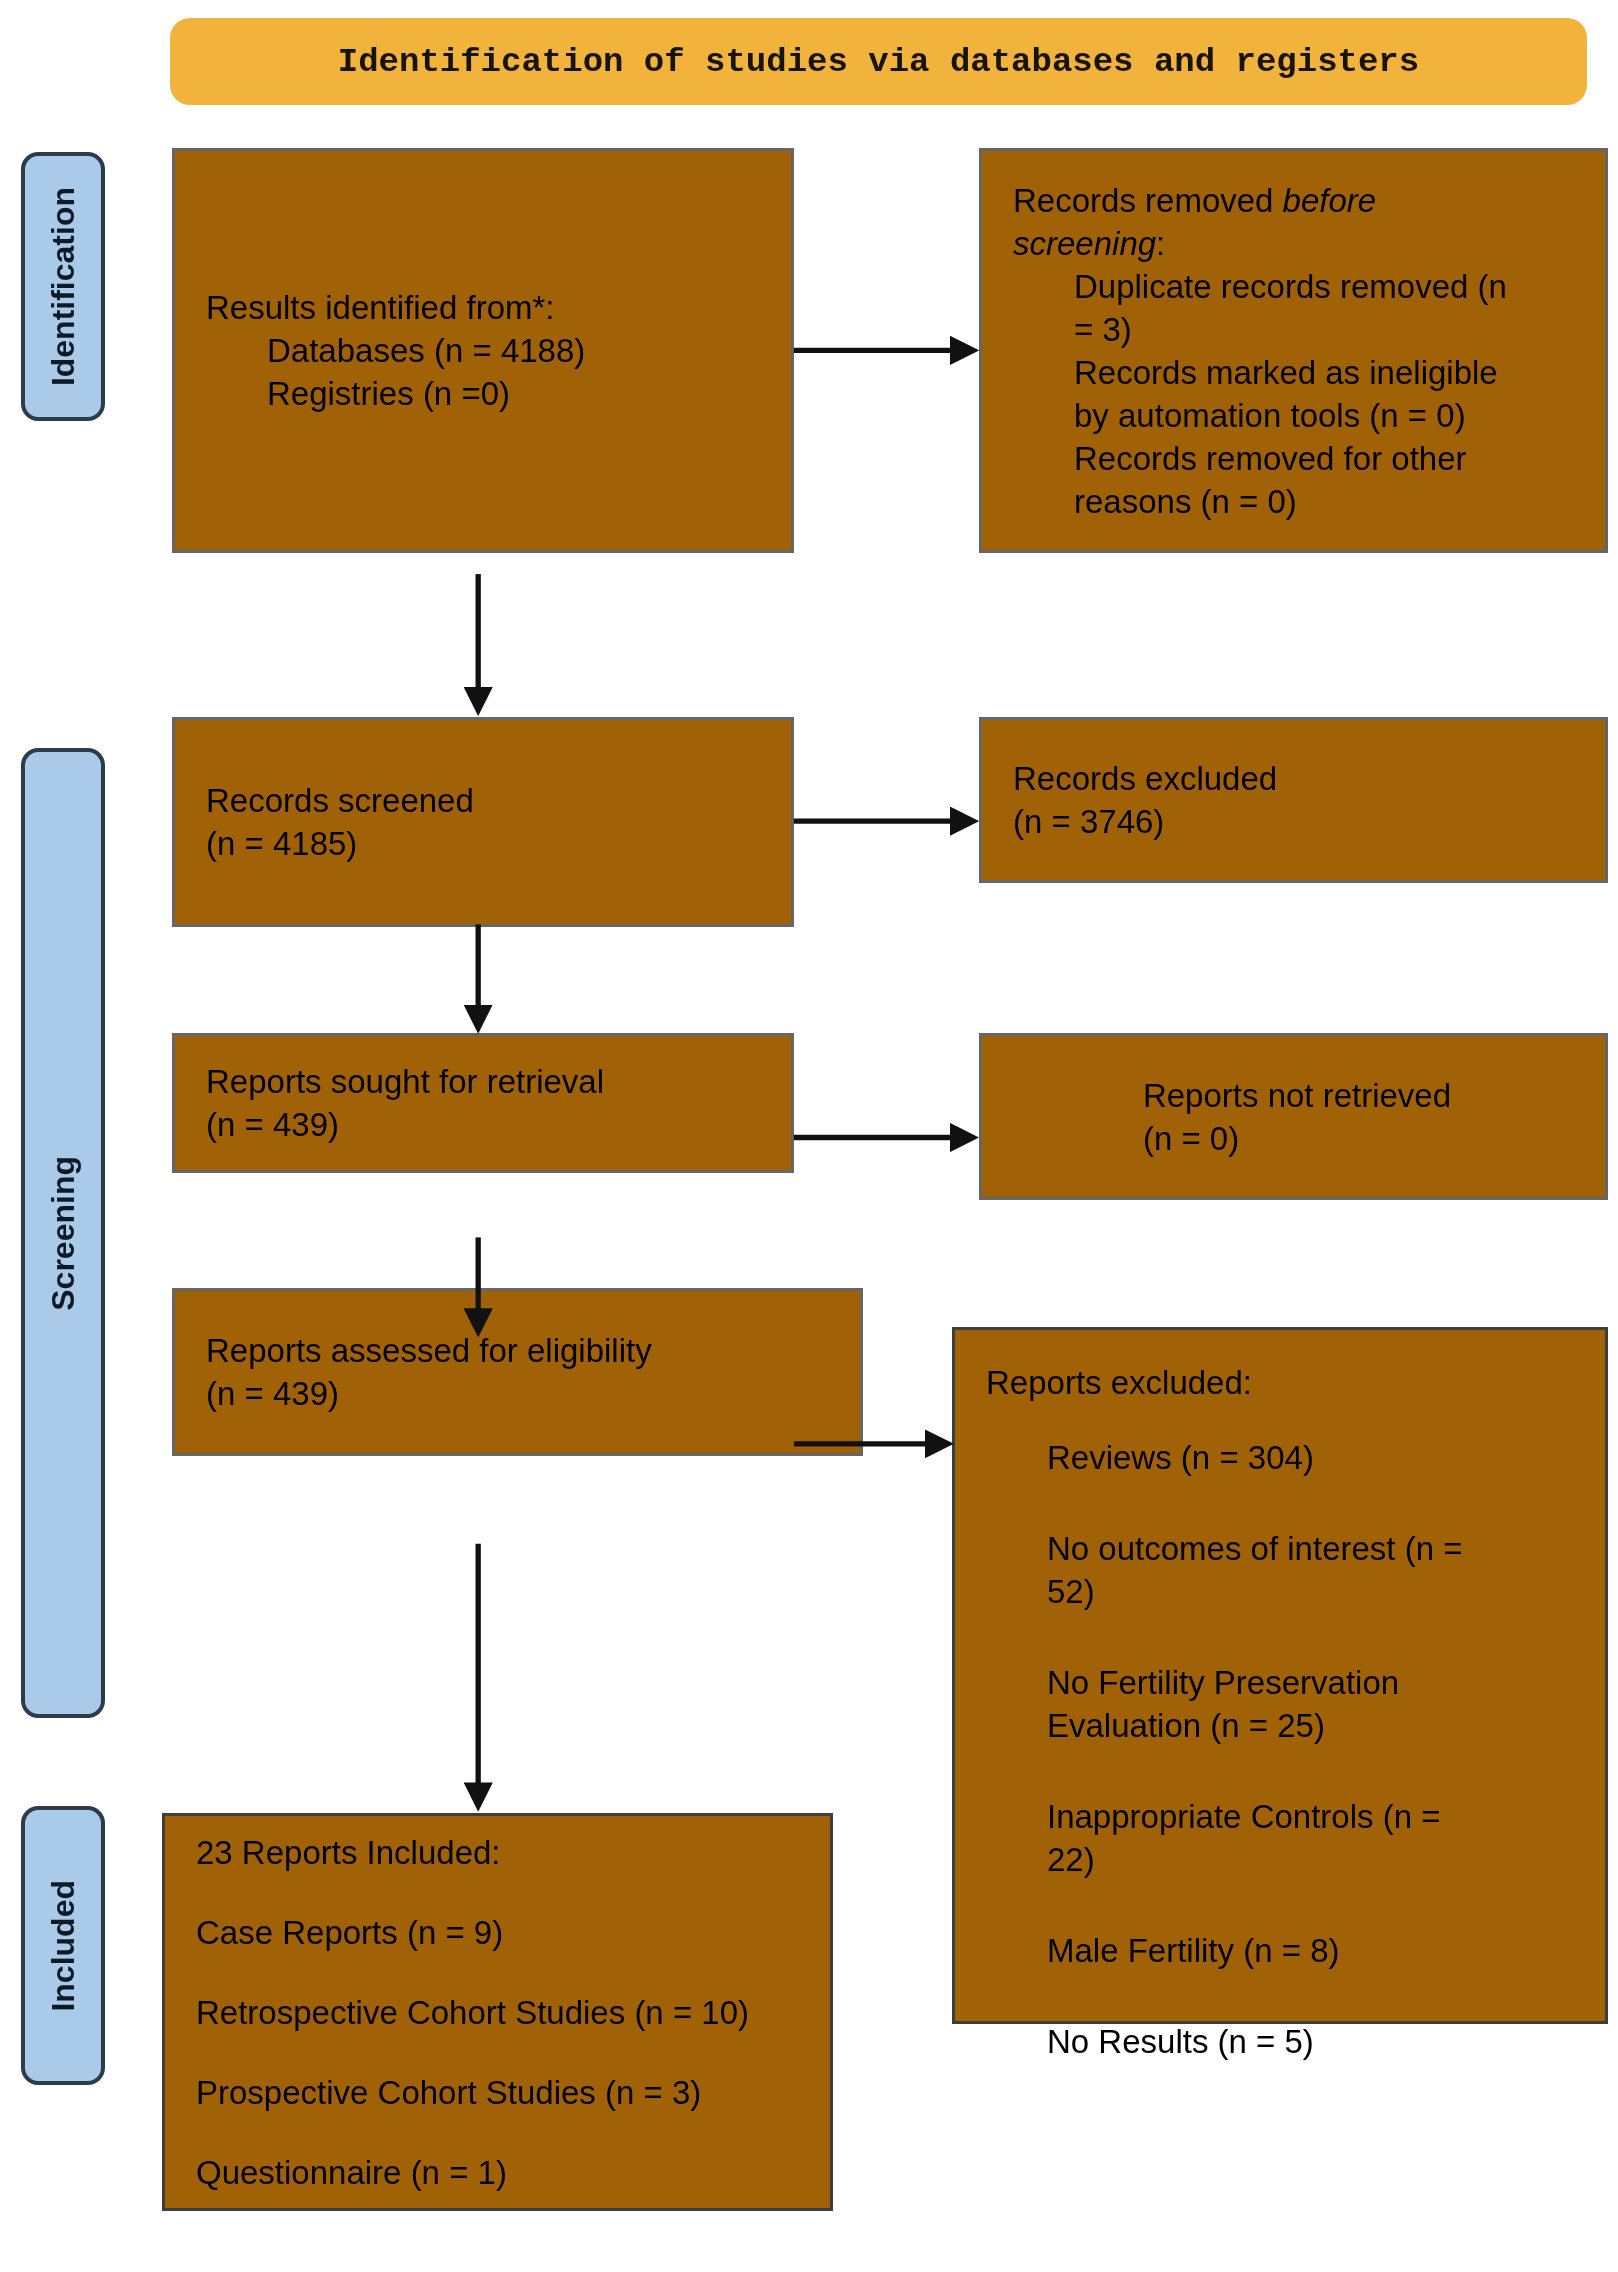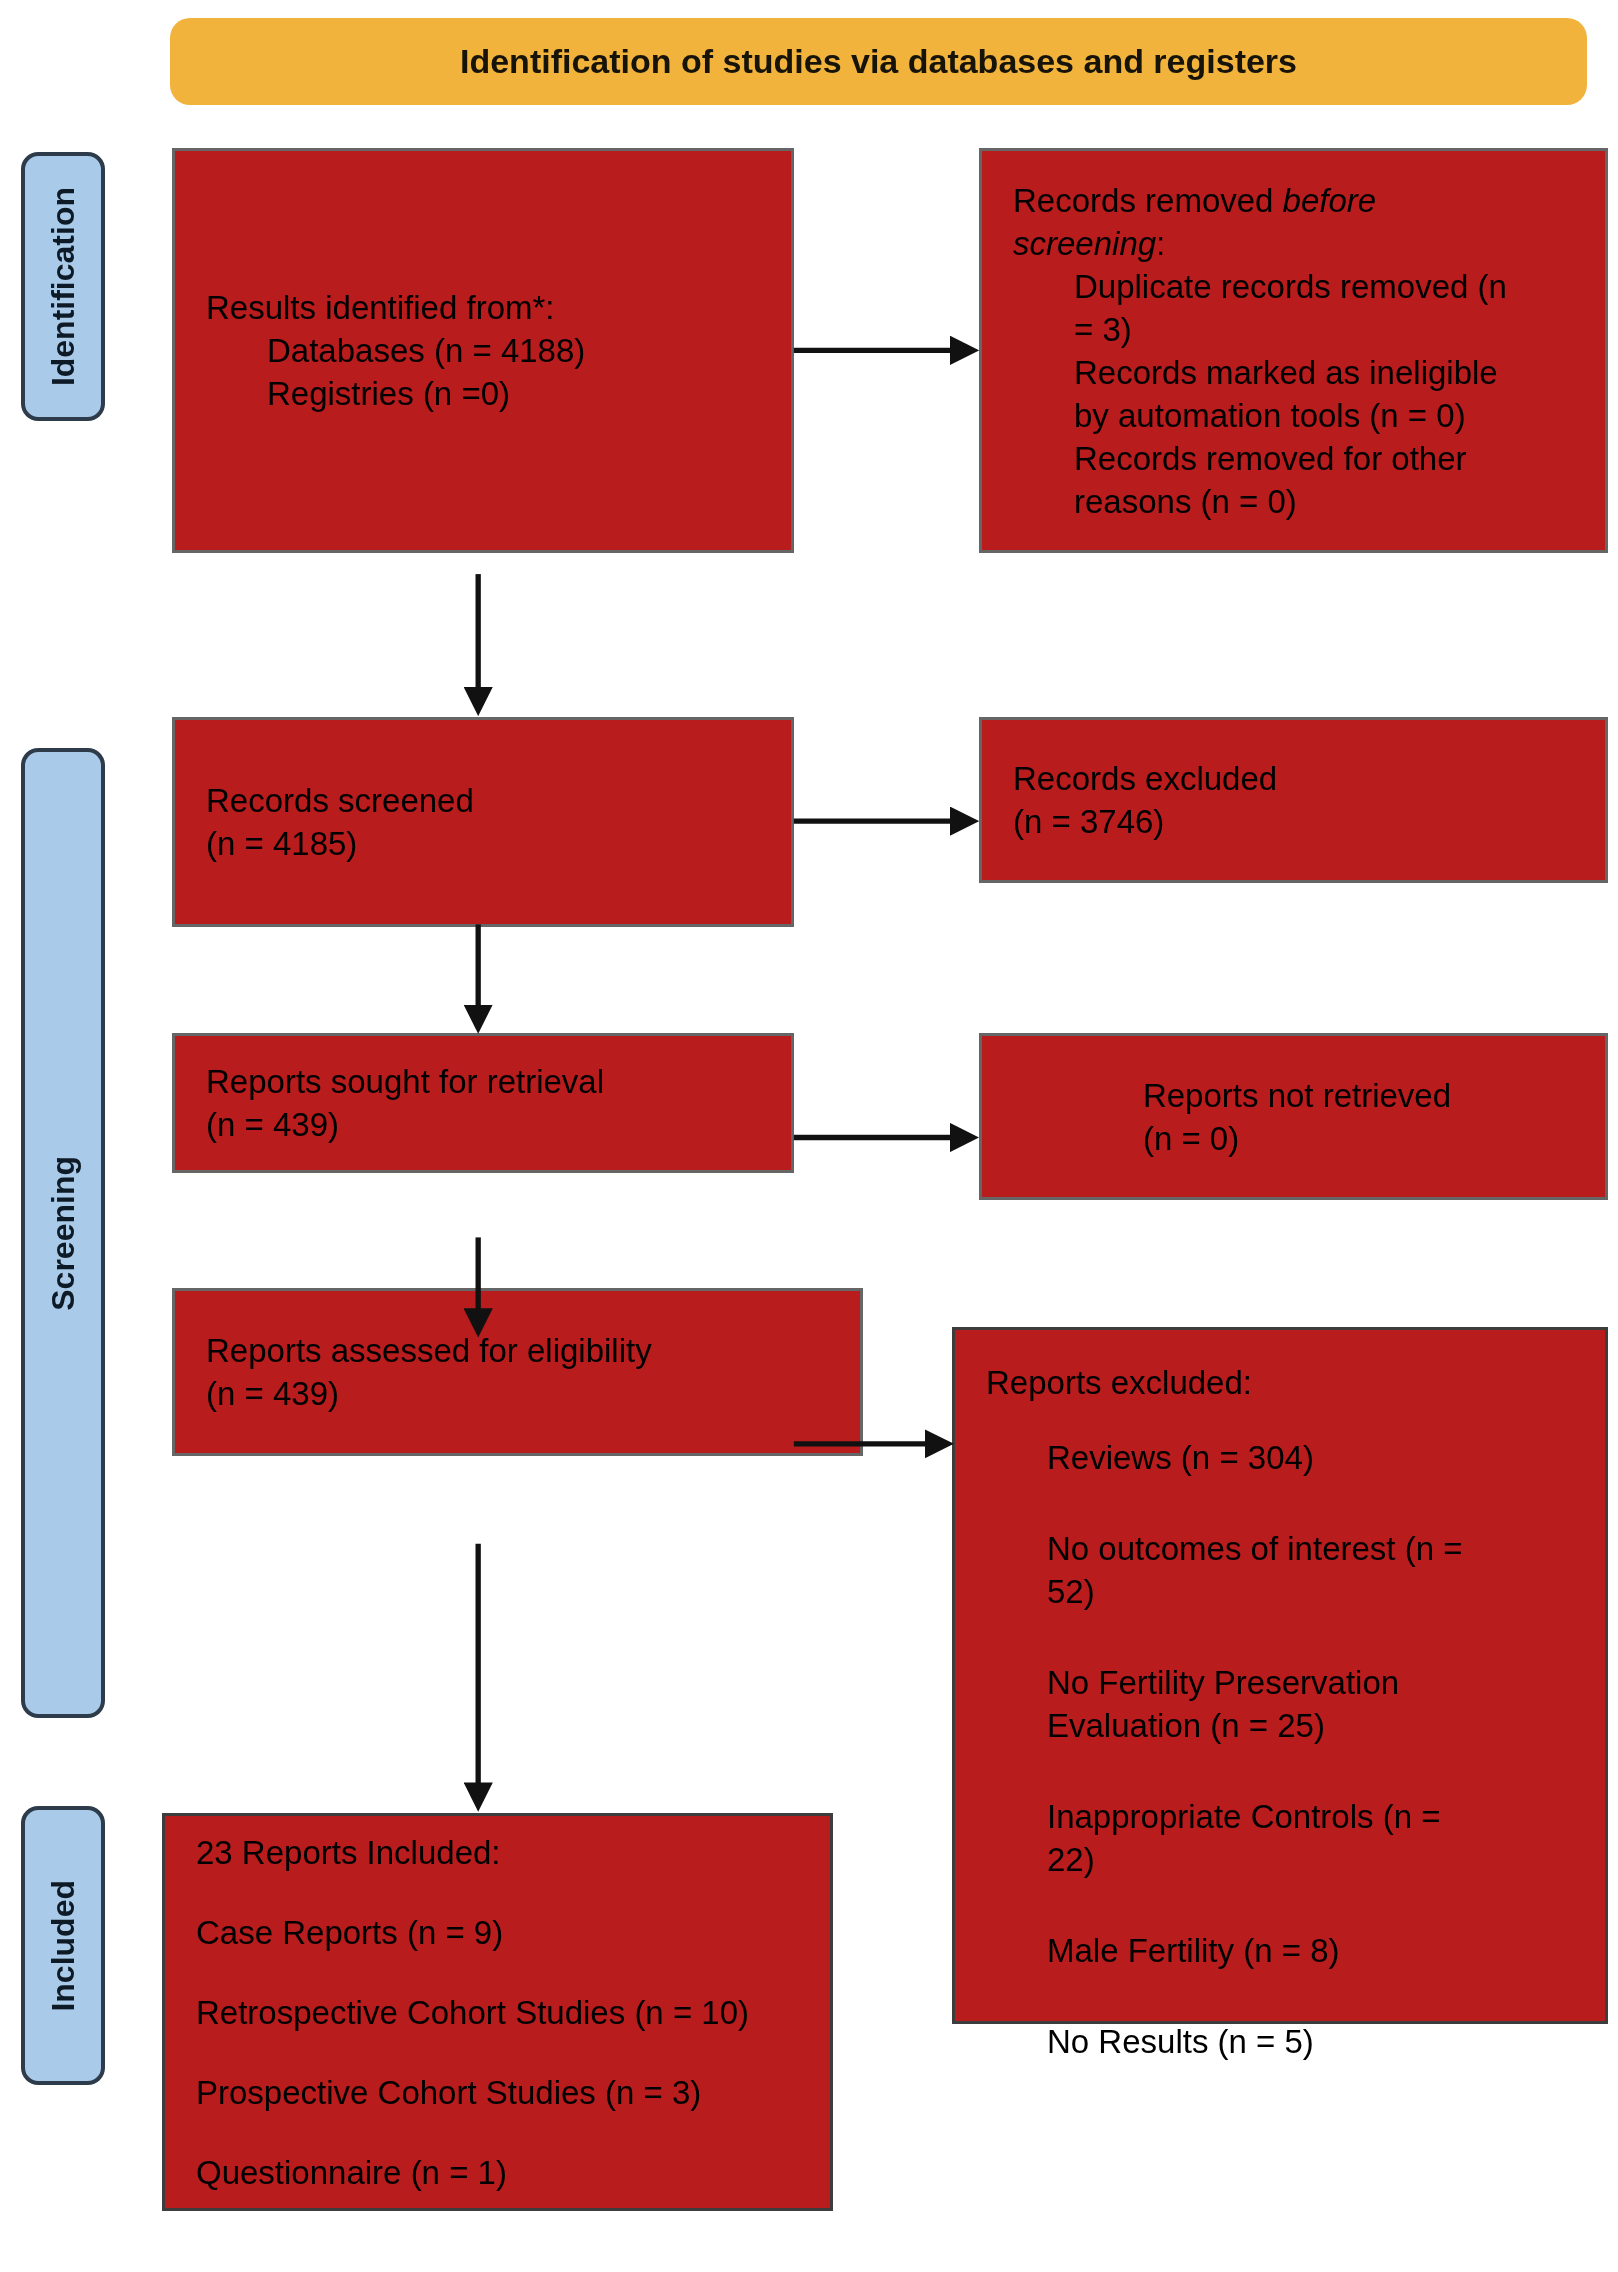--- a/index.html
+++ b/index.html
@@ -11,37 +11,37 @@
   }
   html,body{margin:0;padding:0;}
   body{
     width:1619px;height:2273px;position:relative;background:#ffffff;
     font-family:"Liberation Sans", sans-serif;color:#000;
   }
   .banner{
     position:absolute;left:170px;top:18px;width:1417px;height:87px;
     background:var(--banner-bg);border-radius:20px;
     display:flex;align-items:center;justify-content:center;
-    font-weight:bold;font-size:34px;color:#161308;
+    font-weight:bold;font-size:34px;color:#161308;font-family:Liberation Mono, monospace;
   }
   .stage{
     position:absolute;left:21px;width:84px;
     background:var(--stage-fill);border:4px solid var(--stage-border);
     border-radius:17.3px;box-sizing:border-box;
     display:flex;align-items:center;justify-content:center;
   }
   .stage span{
     writing-mode:vertical-rl;transform:rotate(180deg);
     font-weight:bold;font-size:32px;color:#0e1a26;white-space:nowrap;
   }
   .stage-identification{top:152px;height:269px;}
   .stage-screening{top:748px;height:970px;}
   .stage-included{top:1806px;height:279px;}
   .fbox{
-    position:absolute;background:#b91c1c;border:3.3px solid var(--box-border);
+    position:absolute;background:#a16207;border:3.3px solid var(--box-border);
     box-sizing:border-box;display:flex;flex-direction:column;justify-content:center;
     font-size:33px;line-height:43px;padding:20px 24px 20px 31px;
   }
   .fbox.dark{border-color:#3d3d3d;}
   .line{margin:0;white-space:pre-line;}
   .indent > .line{padding-left:61px;}
   .b-identified{left:172px;top:148px;width:622px;height:405px;}
   .b-screened{left:172px;top:717px;width:622px;height:210px;}
   .b-sought{left:172px;top:1033px;width:622px;height:140px;}
   .b-assessed{left:172px;top:1288px;width:691px;height:168px;}

